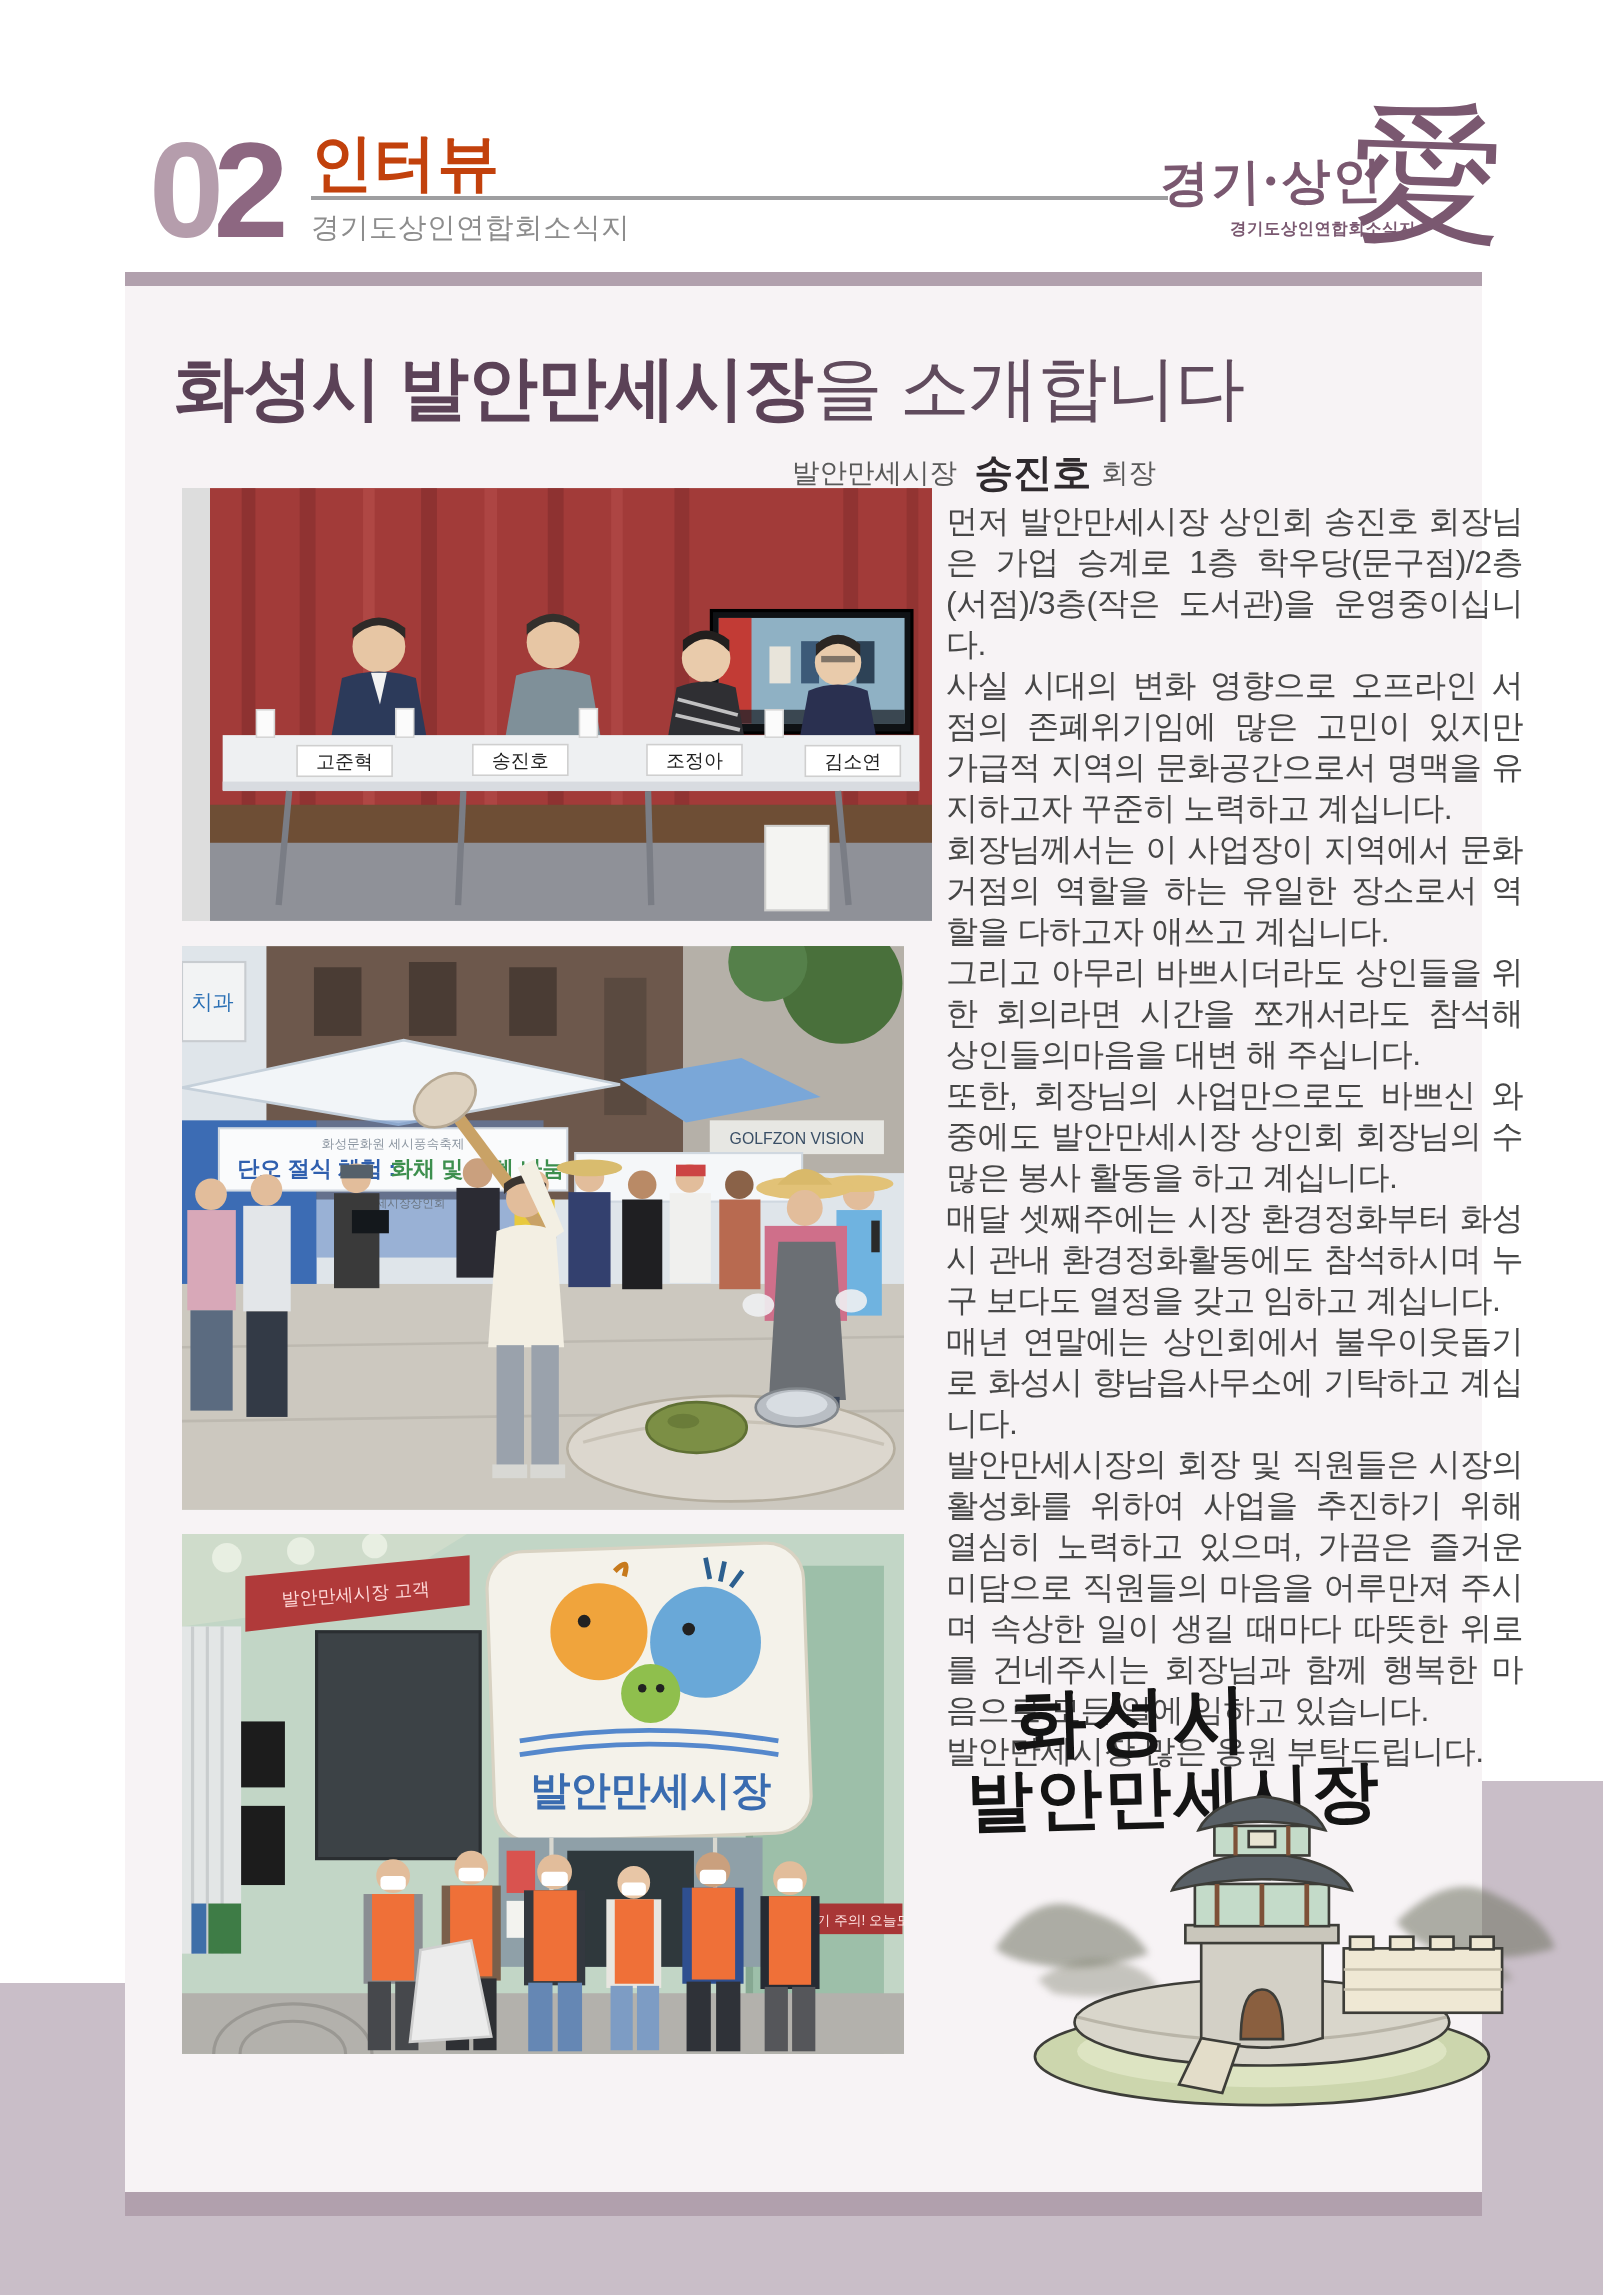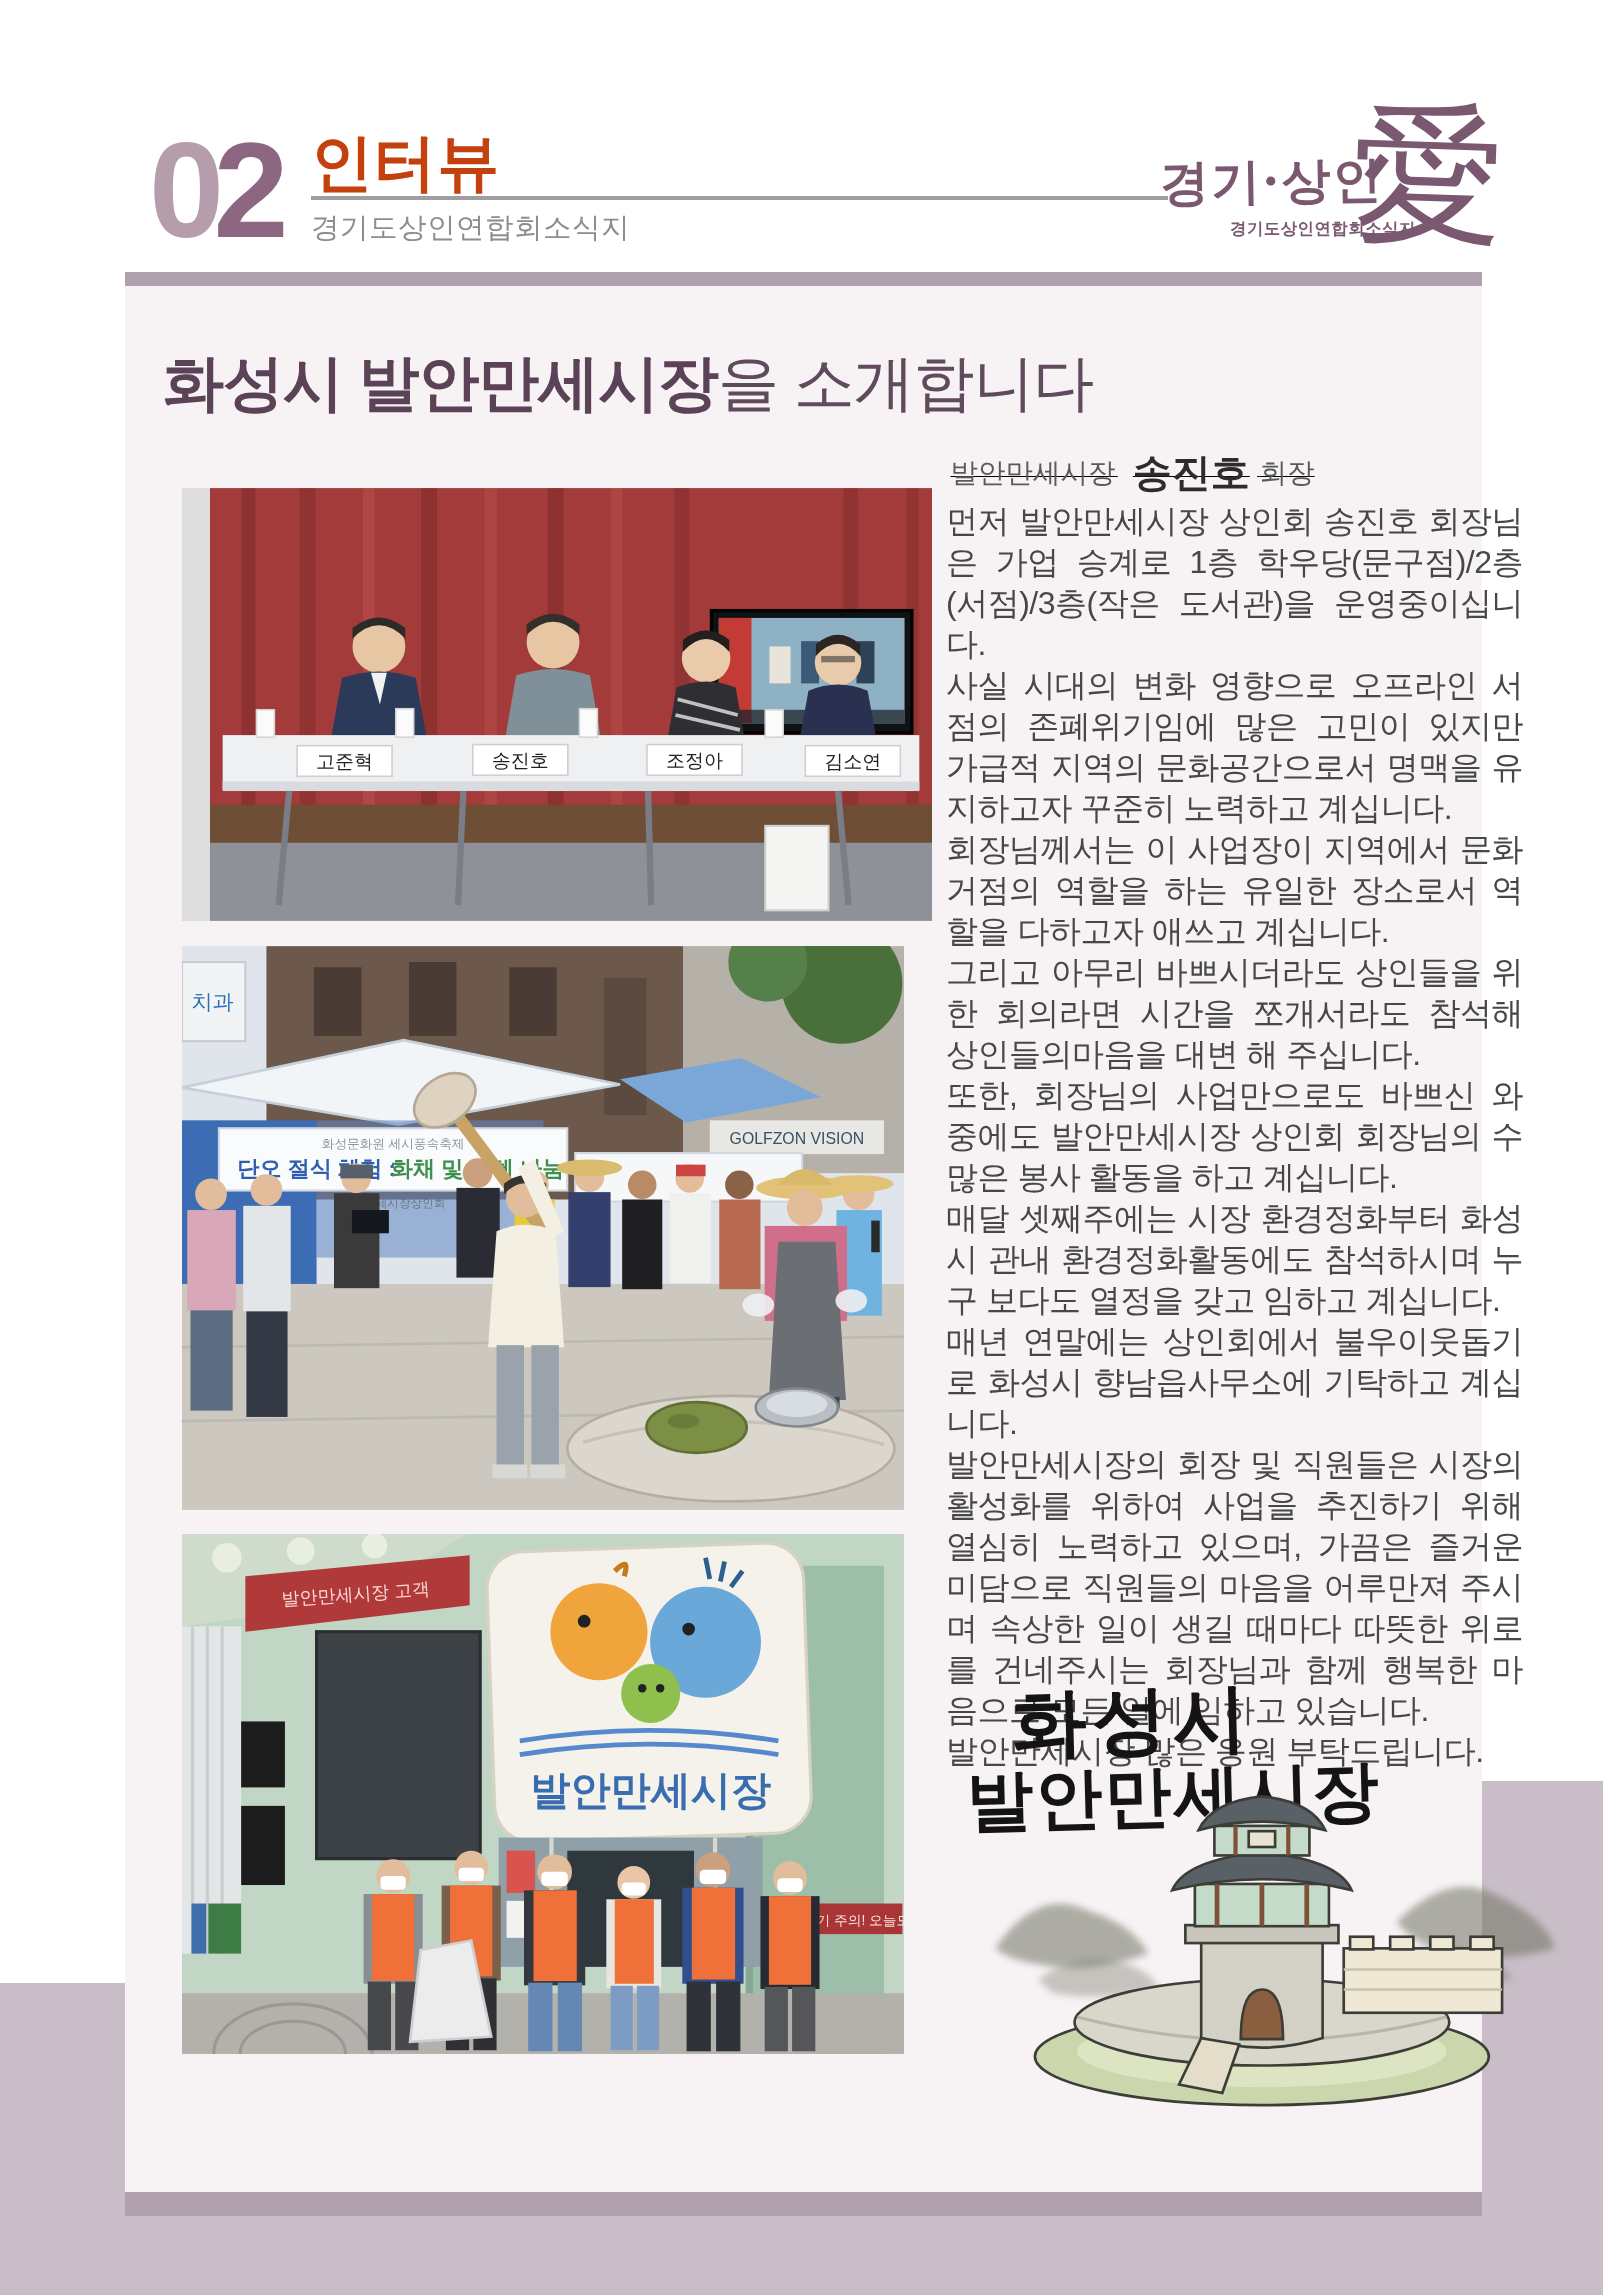--- a/index.html
+++ b/index.html
@@ -25,24 +25,24 @@
 
   
   .box-strip-top{left:125px;top:272px;width:1357px;height:13.7px;background:#b1a0ad;}
   .box-body{left:125px;top:286px;width:1357px;height:1906px;background:#f7f3f5;}
   .box-strip-bottom{left:125px;top:2192px;width:1357px;height:24px;background:#b1a0ad;}
   .margin-left-col{left:0;top:1983px;width:125px;height:313px;background:#c9bec8;}
   .margin-right-col{left:1482px;top:1781px;width:121px;height:515px;background:#c9bec8;}
   .footer-band{left:0;top:2216px;width:1603px;height:79px;background:#c9bec8;}
 
   
-  .article-title{left:163px;top:350px;font-size:61px;letter-spacing:-1.1px;color:#5b4257;line-height:1.1;white-space:nowrap;}
+  .article-title{left:174px;top:350px;font-size:70px;letter-spacing:-1.1px;color:#5b4257;line-height:1.1;white-space:nowrap;}
   .article-title .t-strong{font-weight:800;}
   .article-title .t-rest{font-weight:500;color:#604b5d;}
-  .byline{left:792px;top:446px;width:681px;text-align:center;white-space:nowrap;text-decoration:underline;}
+  .byline{left:792px;top:446px;width:681px;text-align:left;white-space:nowrap;}
   .byline .b-market{font-size:27.5px;color:#5a5a5a;vertical-align:middle;}
   .byline .b-name{font-size:39px;font-weight:800;color:#2f2a2e;font-family:"DejaVu Serif",serif;
                   padding:0 7.4px 0 15px;vertical-align:middle;}
   .byline .b-title{font-size:27.5px;color:#5a5a5a;vertical-align:middle;}
 
   .body-col{left:946px;top:501px;width:577px;}
   .body-col p{margin:0;font-size:32px;line-height:41px;color:#474747;text-align:justify;
               word-break:break-all;letter-spacing:-0.5px;}
 
   

